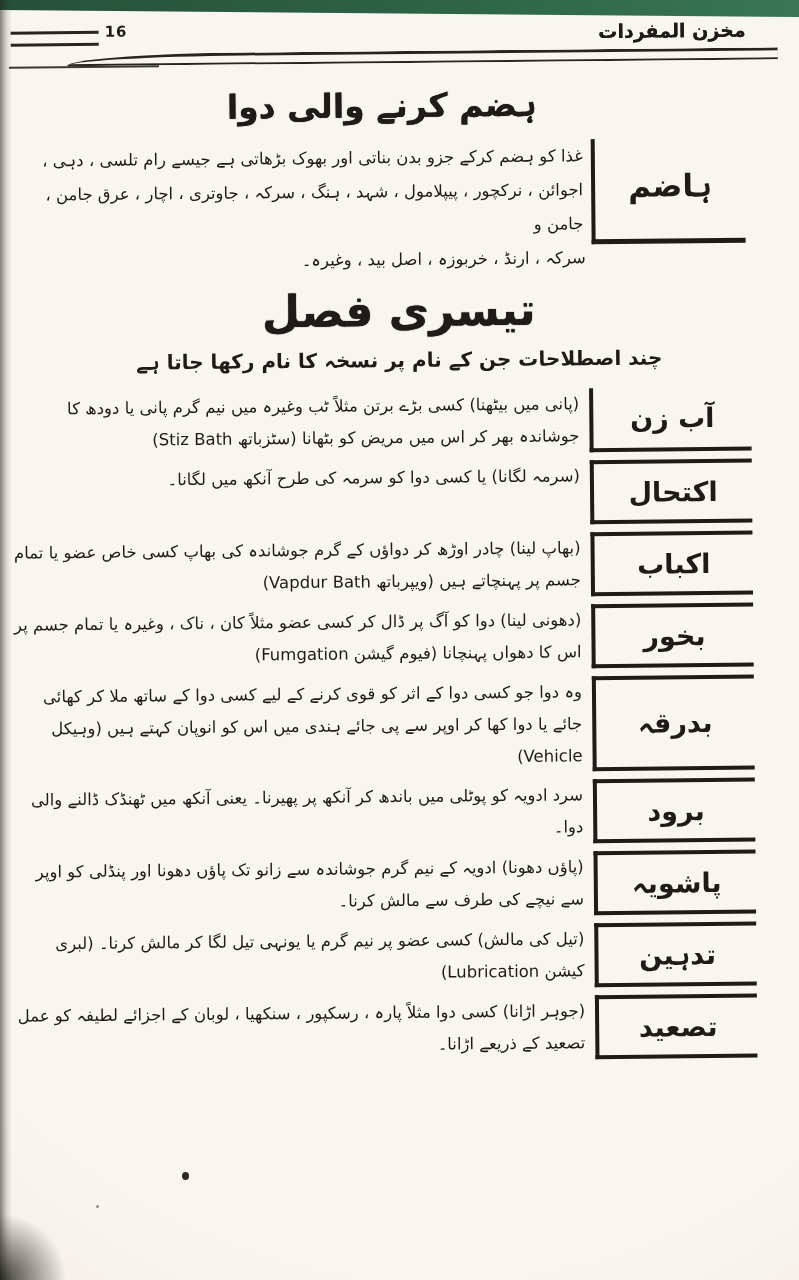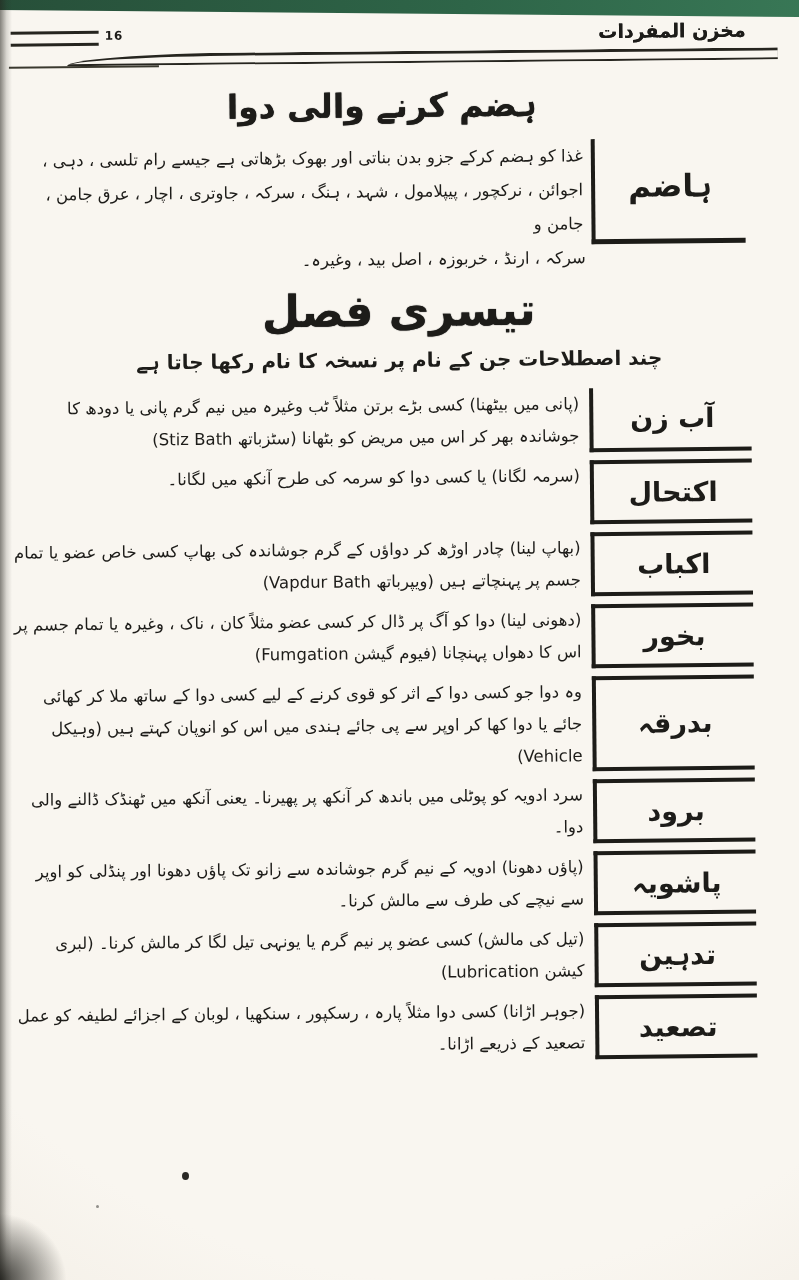--- a/index.html
+++ b/index.html
@@ -27,21 +27,21 @@
   .corner-dark-bl{
     position:absolute;left:-34px;bottom:-34px;width:110px;height:110px;border-radius:50%;
     background:radial-gradient(circle at 30% 70%, rgba(22,22,18,.85), rgba(22,22,18,0) 62%);
   }
   .page-content{position:absolute;inset:0;transform:rotate(-0.55deg);transform-origin:center 30%;}
 
   
   .header{position:relative;margin:20px 16px 0 12px;height:46px;direction:ltr;}
   .left-rules{position:absolute;left:2px;top:8px;width:88px;height:9px;
     border-top:3px solid #26251f;border-bottom:3px solid #26251f;}
-  .page-number{position:absolute;left:96px;top:6px;font-size:12px;font-weight:bold;letter-spacing:1px;}
+  .page-number{position:absolute;left:96px;top:0;font-size:15px;font-weight:bold;letter-spacing:1px;}
   .running-title{position:absolute;right:34px;top:2px;font-size:19px;font-weight:bold;direction:rtl;
     text-shadow:0 0 .6px #222;}
   .header-rule-main{position:absolute;left:58px;right:2px;top:31px;height:7px;
     border-top:3px solid #26251f;border-bottom:2px solid #26251f;border-radius:100% 0 0 0 / 400% 0 0 0;}
   .header-rule-left{position:absolute;left:0;top:43px;width:150px;border-top:2px solid #3a392f;}
 
   
   .main-heading{margin:20px 30px 0 0;text-align:center;font-size:33px;font-weight:bold;direction:rtl;
     text-shadow:0 0 .8px #111;}
   .chapter-heading{margin:16px 0 0 0;text-align:center;font-size:44px;font-weight:bold;direction:rtl;

